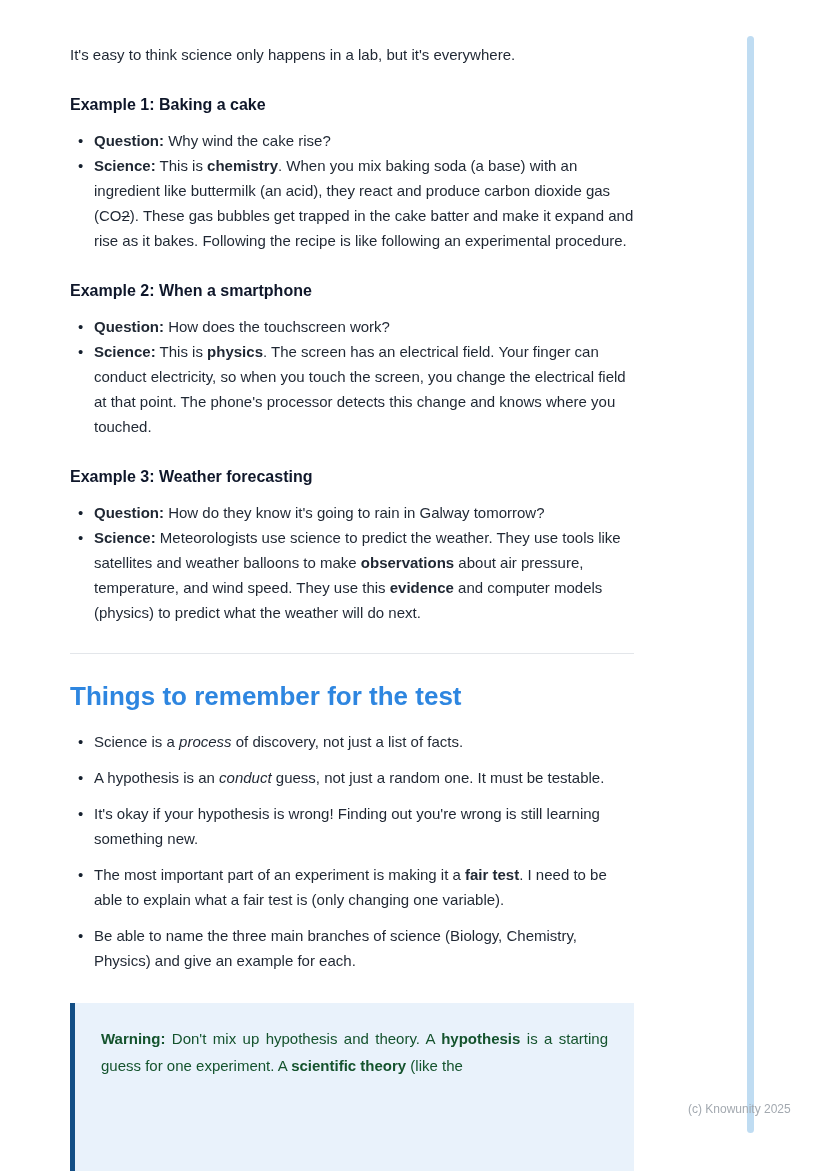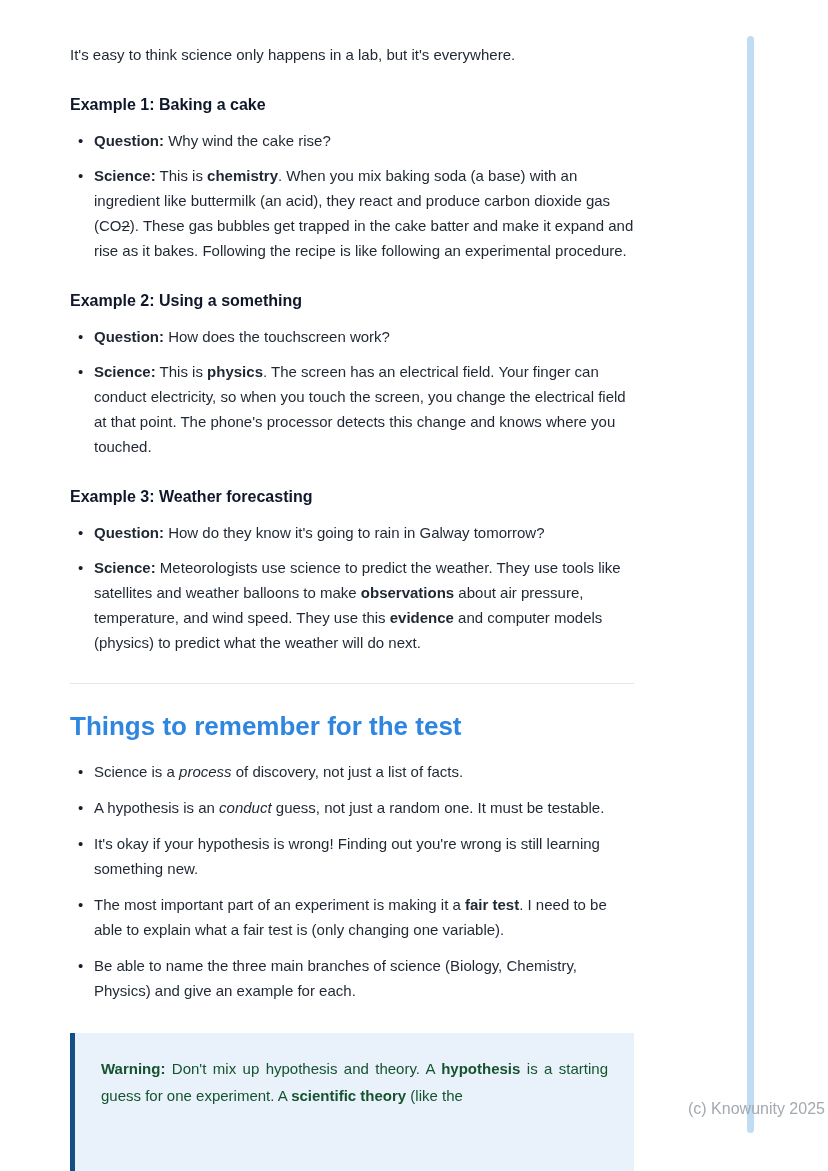--- a/index.html
+++ b/index.html
@@ -29,21 +29,20 @@
   }
   ul.bullets {
     list-style: none;
     margin-top: 13px;
     padding-left: 24px;
   }
   ul.bullets li {
     position: relative;
     font-size: 15px;
     line-height: 25px;
-    margin-top: 10px;
   }
   ul.bullets li:first-child { margin-top: 0; }
   ul.bullets li::before {
     content: "\2022";
     position: absolute;
     left: -16px;
     top: 0;
     font-size: 15px;
     line-height: 25px;
     color: #15202e;
@@ -84,21 +83,21 @@
     top: 36px;
     width: 7px;
     height: 1097px;
     background: #bfdcf2;
     border-radius: 4px;
   }
   .watermark {
     position: absolute;
     left: 688px;
     top: 1103px;
-    font-size: 16px;
+    font-size: 12px;
     line-height: 12px;
     color: #a3a9b0;
     white-space: nowrap;
   }
 </style>
 </head>
 <body>
 
 <div class="page">
   <div class="content">
@@ -111,21 +110,21 @@
         <li>
           <span><span class="b">Question:</span><span> Why wind the cake rise?</span></span>
         </li>
         <li>
           <span><span class="b">Science:</span><span> This is </span><span class="b">chemistry</span><span>. When you mix baking soda (a base) with an ingredient like buttermilk (an acid), they react and produce carbon dioxide gas (CO</span><span class="s">2</span><span>). These gas bubbles get trapped in the cake batter and make it expand and rise as it bakes. Following the recipe is like following an experimental procedure.</span></span>
         </li>
       </ul>
     </section>
 
     <section>
-      <h3 class="ex-heading">Example 2: Using a something</h3>
+      <h3 class="ex-heading">Example 2: When a smartphone</h3>
       <ul class="bullets">
         <li>
           <span><span class="b">Question:</span><span> How does the touchscreen work?</span></span>
         </li>
         <li>
           <span><span class="b">Science:</span><span> This is </span><span class="b">physics</span><span>. The screen has an electrical field. Your finger can conduct electricity, so when you touch the screen, you change the electrical field at that point. The phone's processor detects this change and knows where you touched.</span></span>
         </li>
       </ul>
     </section>
 

